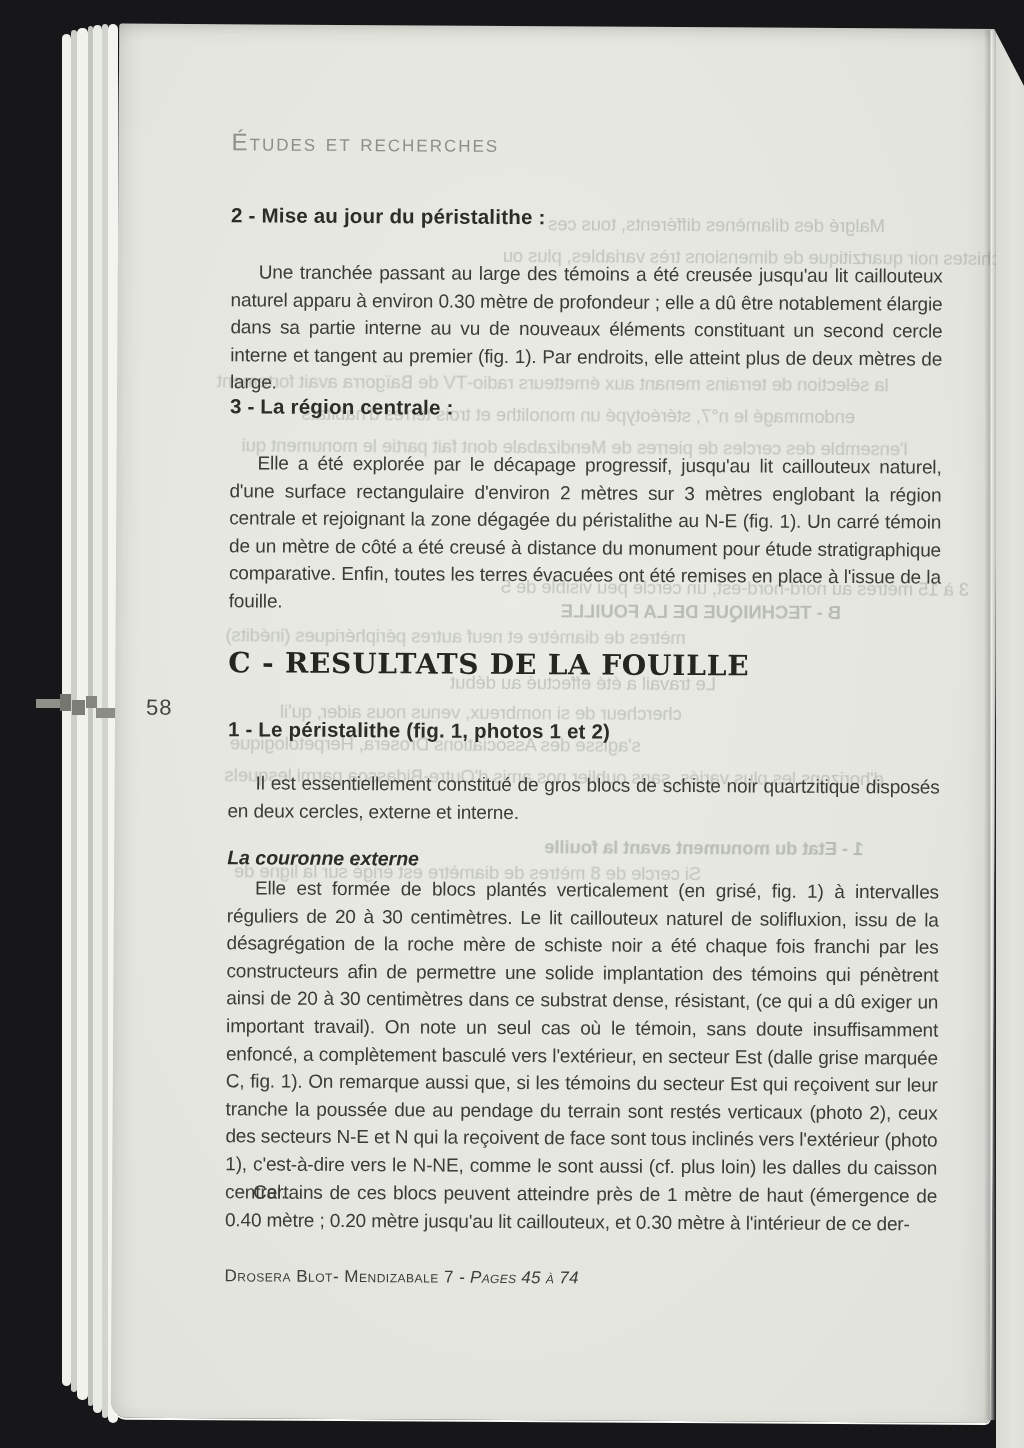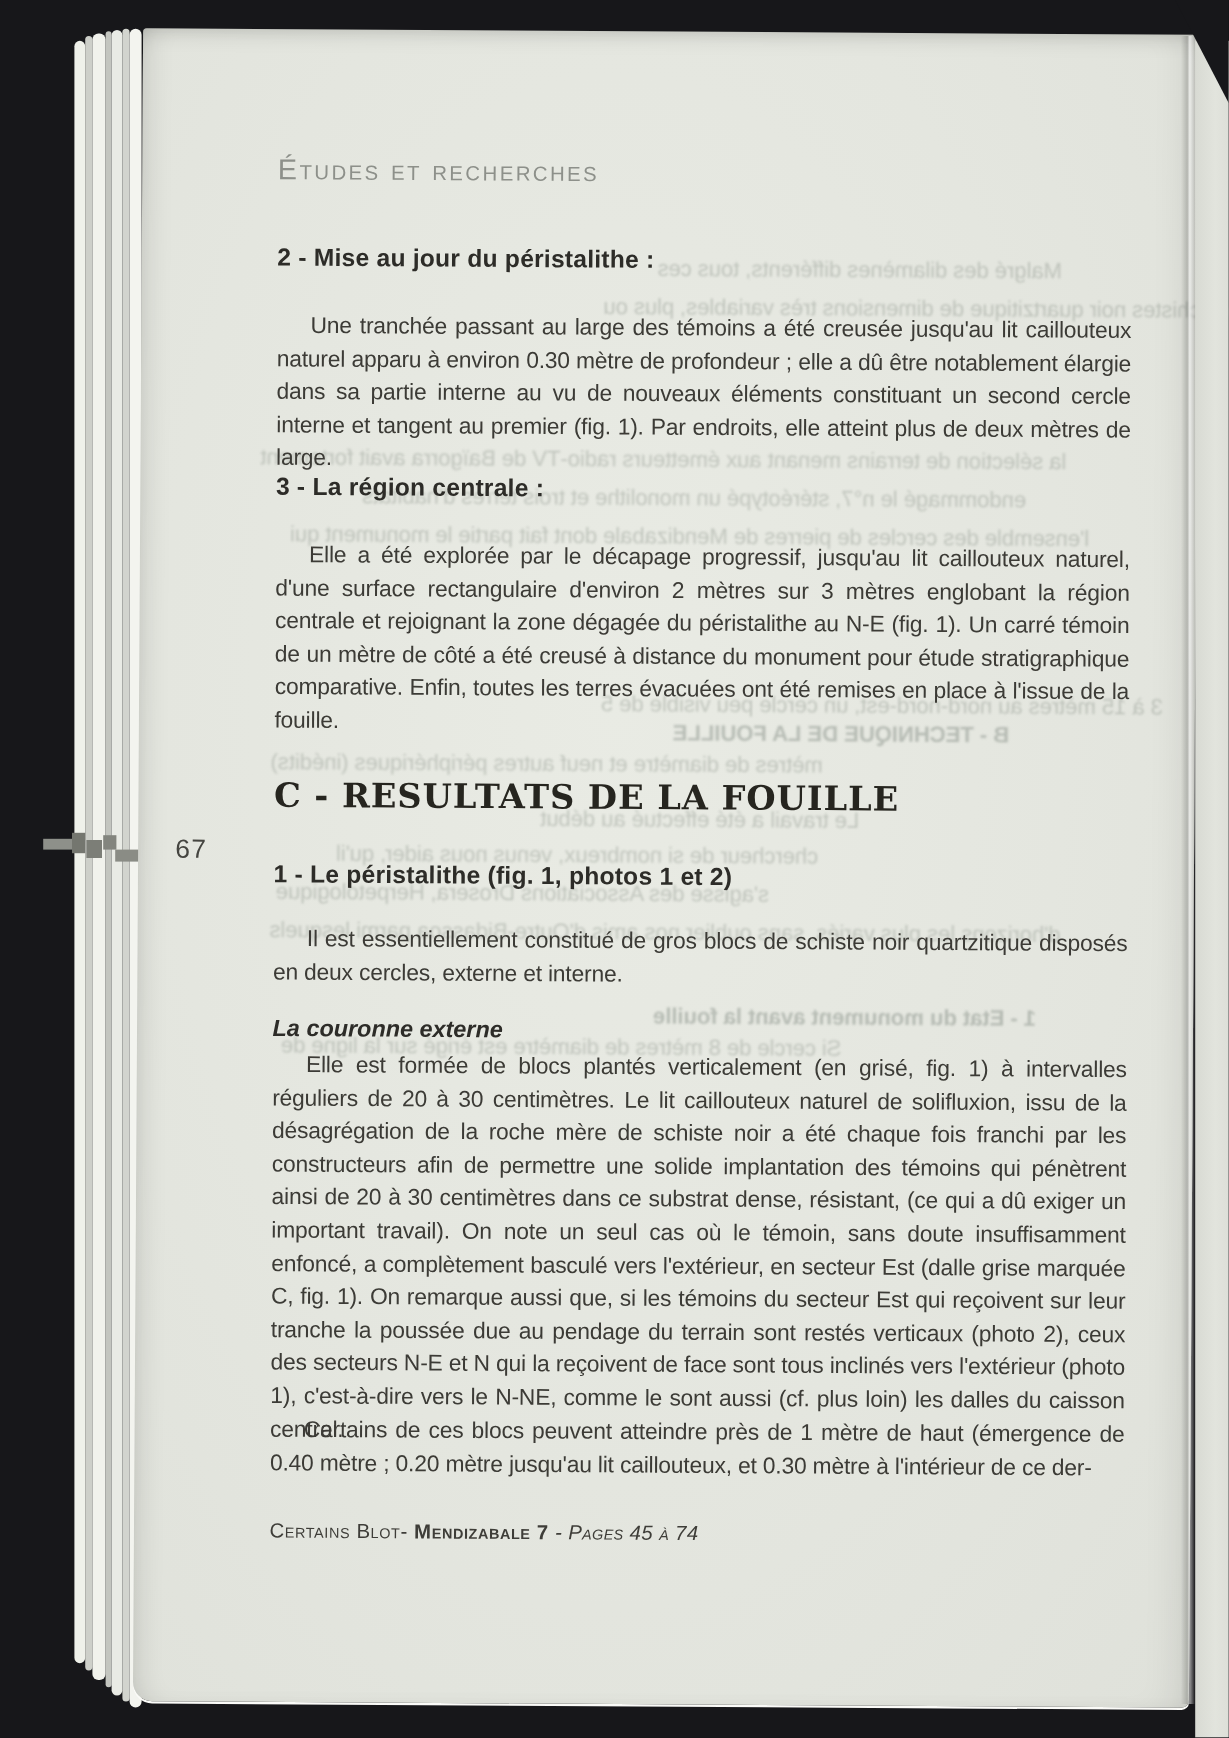--- a/index.html
+++ b/index.html
@@ -79,21 +79,21 @@
     letter-spacing:-0.15px;
   }
   .pagenum{
     position:absolute;left:146px;top:697px;
     font-size:22px;color:#454540;letter-spacing:1px;
   }
   .footer{
     position:absolute;left:228px;top:1268px;
     font-size:17px;color:#3e3d38;font-variant:small-caps;letter-spacing:0.5px;
   }
-  .footer .f-bold{font-weight:bold;}
+  .footer .f-bold{font-weight:normal;}
   .footer .f-ital{font-style:italic;letter-spacing:0.3px;}
 
   
   .bleed{
     position:absolute;white-space:nowrap;
     transform:scaleX(-1);
     color:rgba(105,115,105,0.30);
     font-size:18.5px;filter:blur(0.7px);letter-spacing:-0.1px;
   }
   .bleed.bb{font-weight:bold;color:rgba(95,105,98,0.34);}
@@ -146,24 +146,24 @@
 
     <div class="txt h-big">C - RESULTATS DE LA FOUILLE</div>
 
     <div class="txt h-num" style="top:719px;">1 - Le péristalithe (fig. 1, photos 1 et 2)</div>
     <div class="para" style="top:771px;">Il est essentiellement constitué de gros blocs de schiste noir quartzitique disposés en deux cercles, externe et interne.</div>
 
     <div class="txt h-ital">La couronne externe</div>
     <div class="para" style="top:876px;">Elle est formée de blocs plantés verticalement (en grisé, fig. 1) à intervalles réguliers de 20 à 30 centimètres. Le lit caillouteux naturel de solifluxion, issu de la désagrégation de la roche mère de schiste noir a été chaque fois franchi par les constructeurs afin de permettre une solide implantation des témoins qui pénètrent ainsi de 20 à 30 centimètres dans ce substrat dense, résistant, (ce qui a dû exiger un important travail). On note un seul cas où le témoin, sans doute insuffisamment enfoncé, a complètement basculé vers l'extérieur, en secteur Est (dalle grise marquée C, fig. 1). On remarque aussi que, si les témoins du secteur Est qui reçoivent sur leur tranche la poussée due au pendage du terrain sont restés verticaux (photo 2), ceux des secteurs N-E et N qui la reçoivent de face sont tous inclinés vers l'extérieur (photo 1), c'est-à-dire vers le N-NE, comme le sont aussi (cf. plus loin) les dalles du caisson central.</div>
     <div class="para" style="top:1180px;">Certains de ces blocs peuvent atteindre près de 1 mètre de haut (émergence de 0.40 mètre ; 0.20 mètre jusqu'au lit caillouteux, et 0.30 mètre à l'intérieur de ce der-</div>
 
-    <div class="pagenum">67</div>
+    <div class="pagenum">58</div>
 
     <div class="footer">
-      <span>Certains Blot-</span>
+      <span>Drosera Blot-</span>
       <span class="f-bold">Mendizabale 7</span>
       <span class="f-ital">- Pages 45 à 74</span>
     </div>
   </div>
 
   <div class="fold"></div>
   <div class="facing"></div>
   <div class="corner-dark"></div>
 </div>
 

